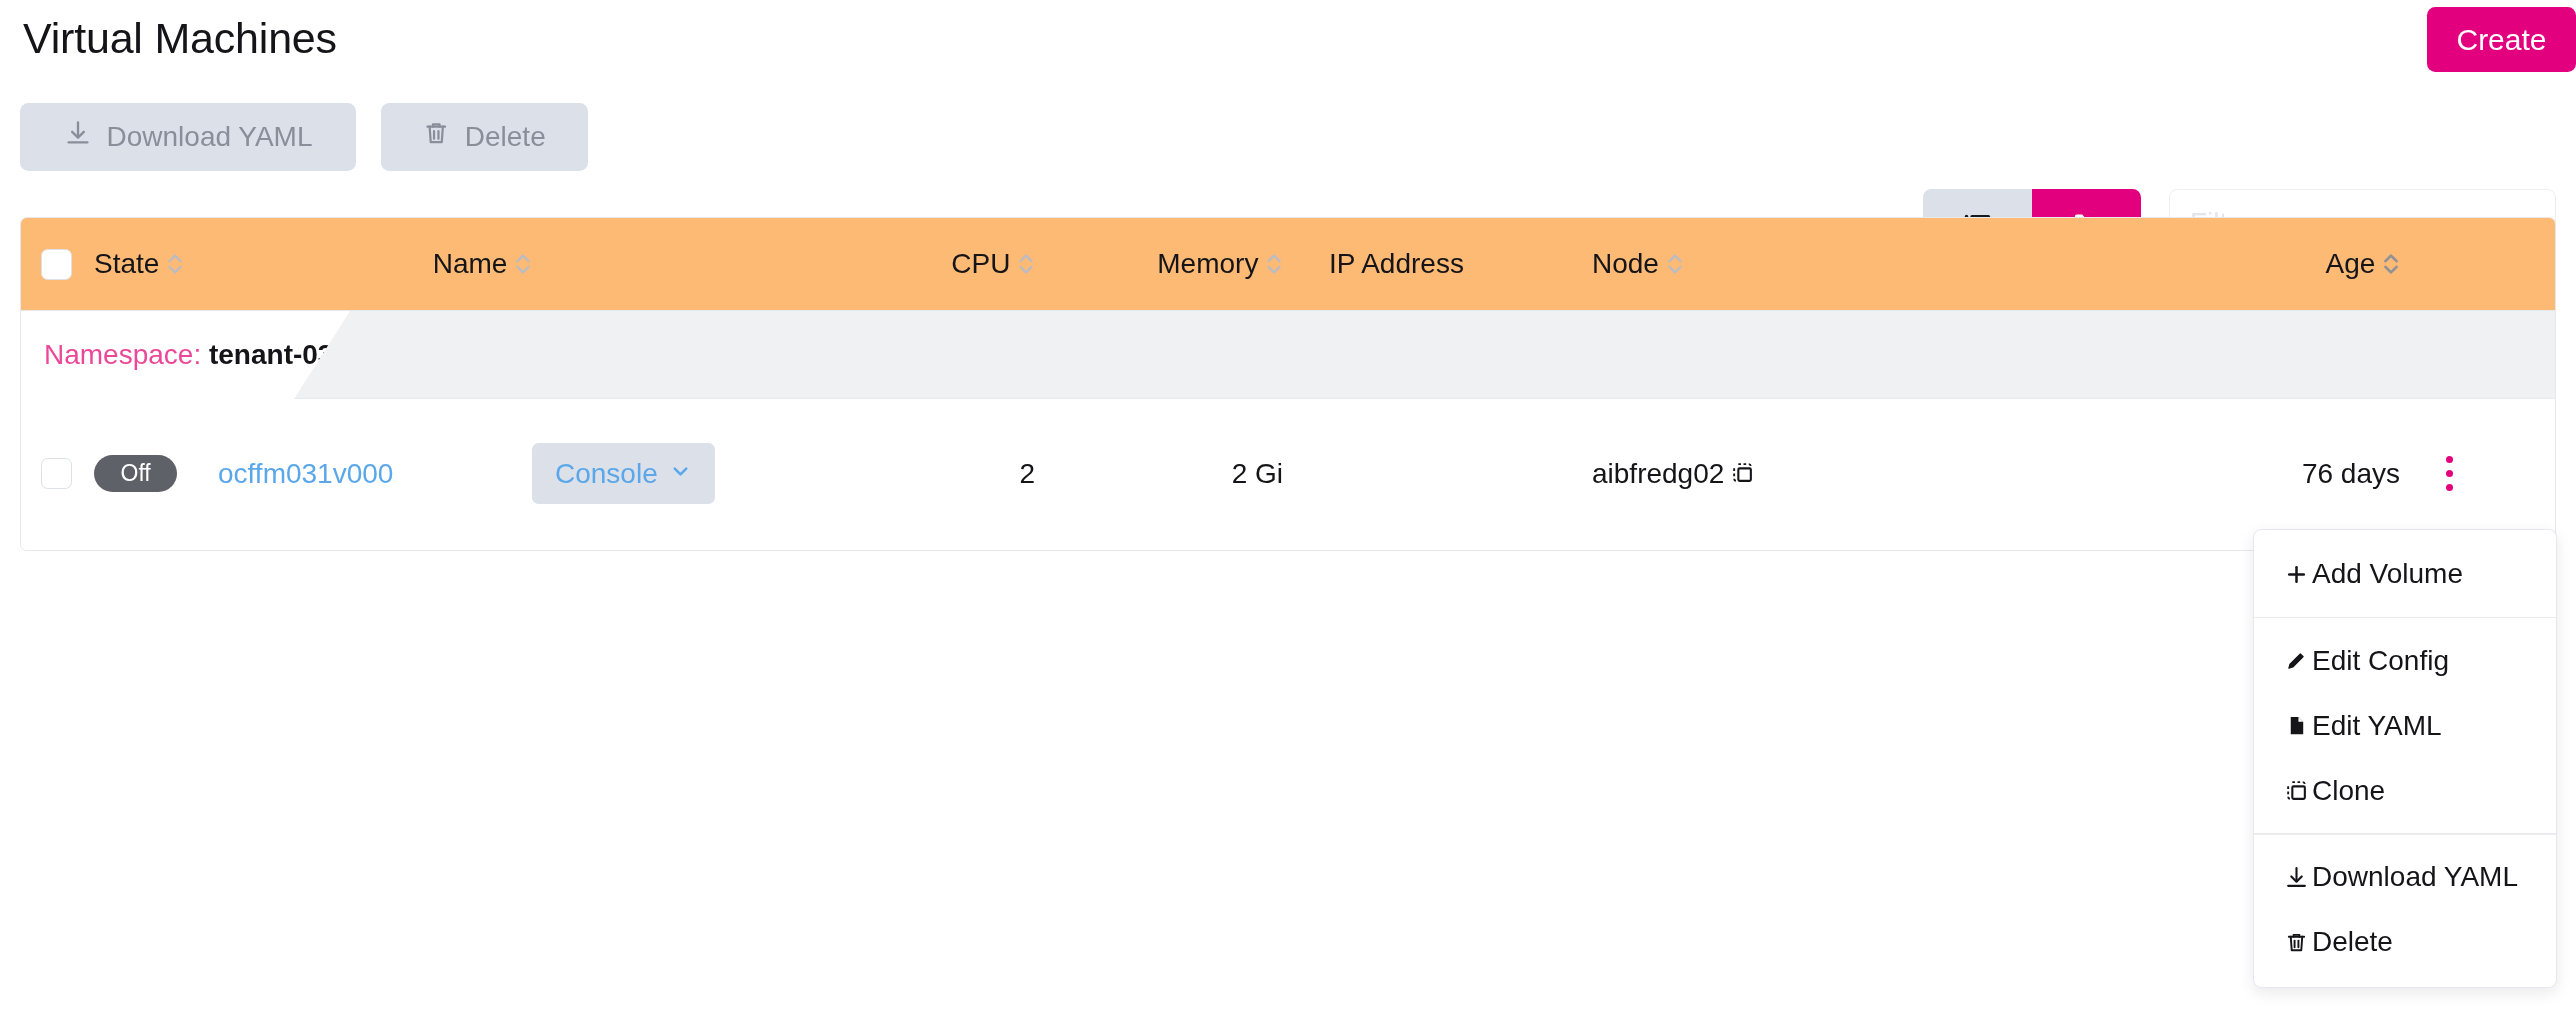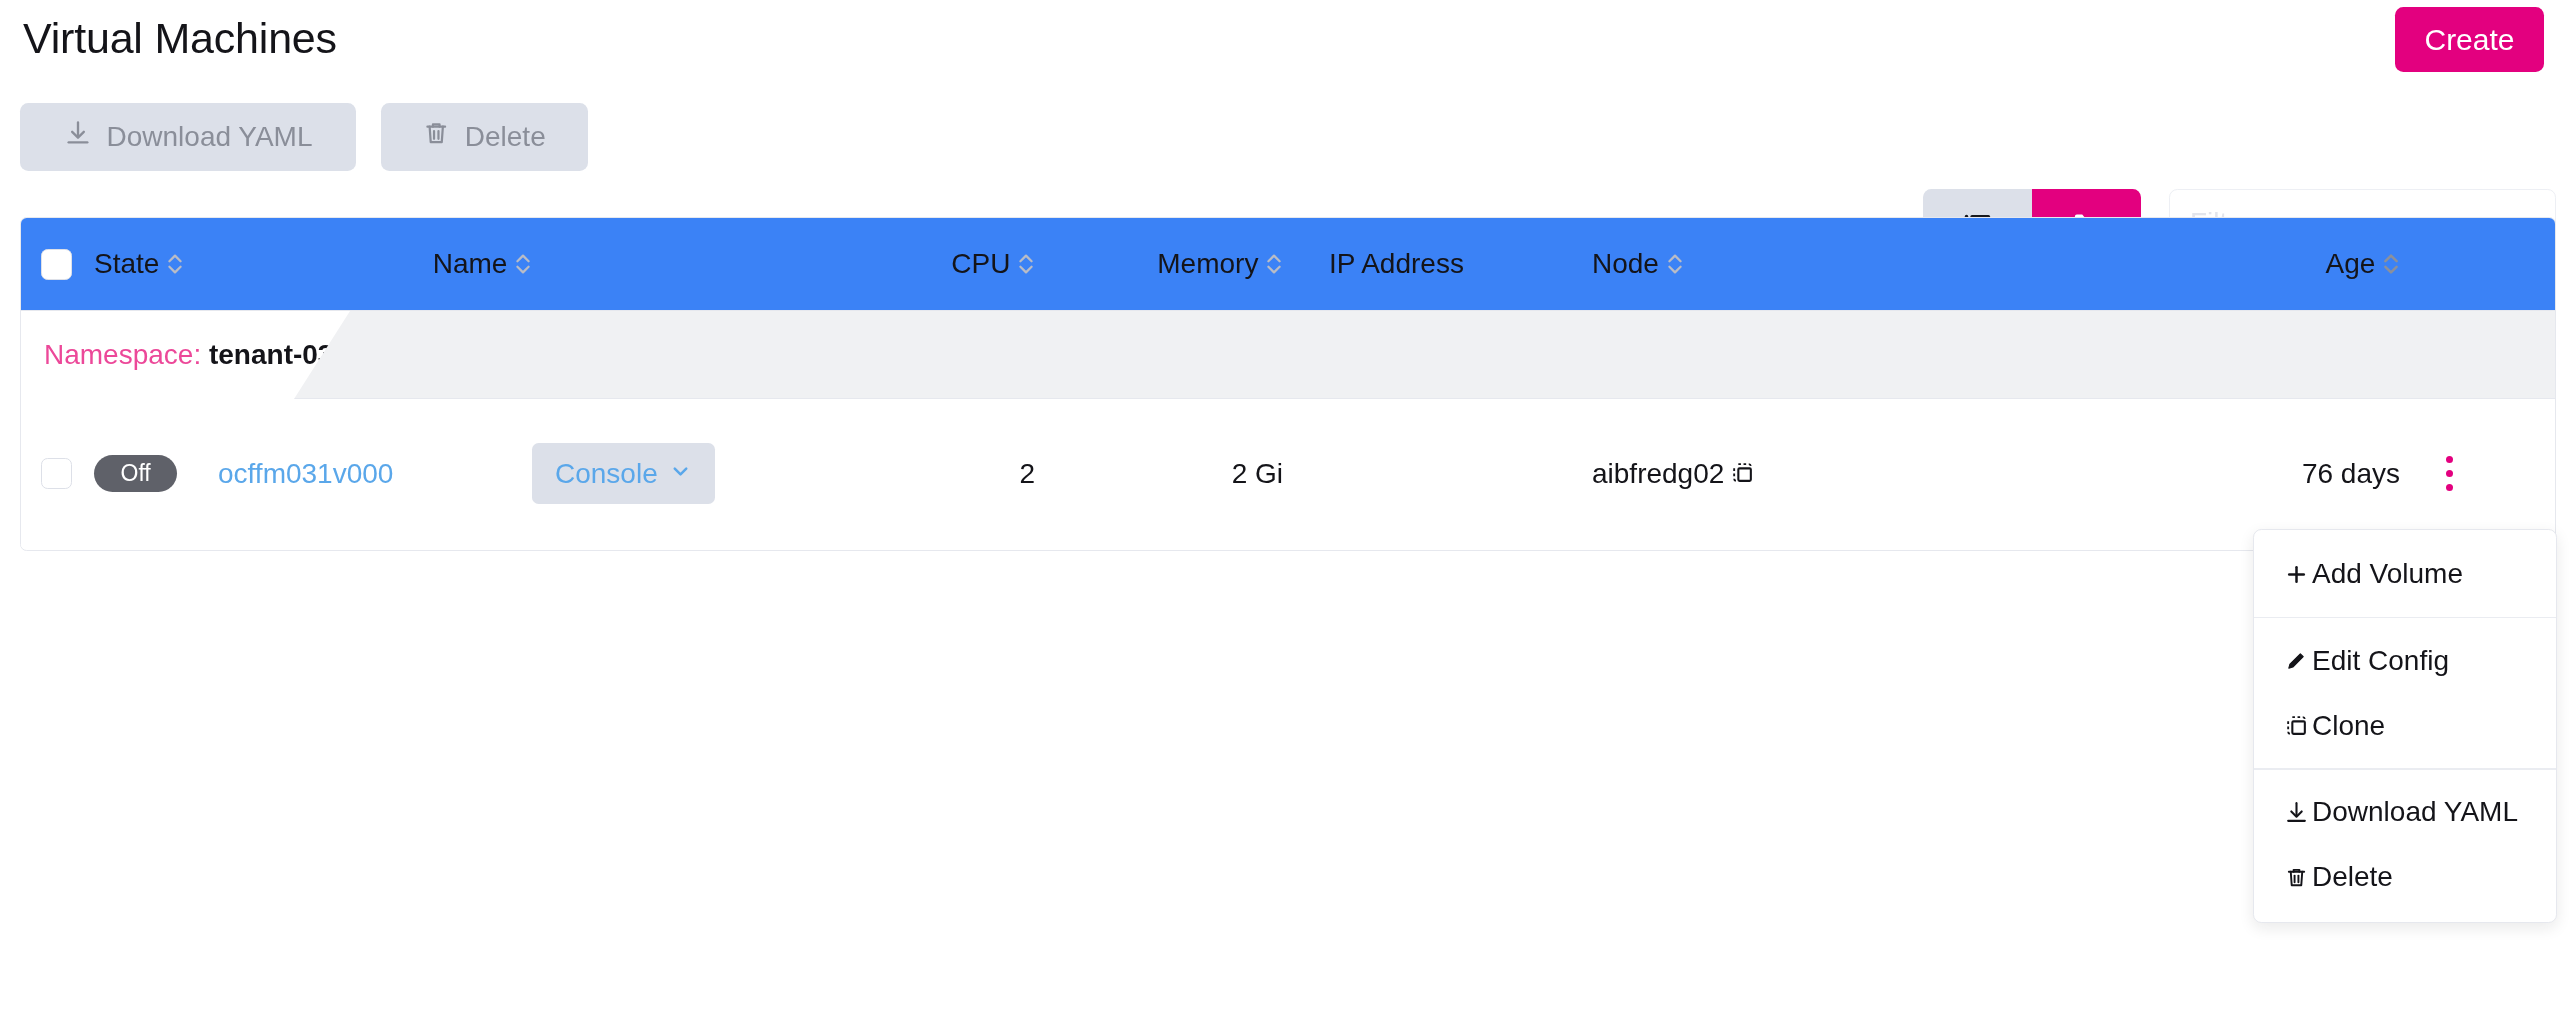--- a/index.html
+++ b/index.html
@@ -16,21 +16,21 @@
   
   .title-row {
     position: absolute; left: 0; top: 0; width: 2576px; height: 91px;
   }
   .page-title {
     position: absolute; left: 23px; top: 15px;
     font-size: 43px; font-weight: 400; letter-spacing: -0.2px;
     color: #141419; line-height: 1.1; white-space: nowrap;
   }
   .create-btn {
-    position: absolute; right: 32px; top: 6.6px;
+    position: absolute; right: 0; top: 6.6px;
     width: 149px; height: 65px;
     background: #E3007F; color: #ffffff;
     border: none; border-radius: 8.3px;
     font-size: 30px; font-family: "Liberation Sans", sans-serif;
     cursor: pointer; line-height: 65px; text-align: center;
     padding: 0;
   }
 
   
   .action-bar {
@@ -75,21 +75,21 @@
 
   
   .table-card {
     position: absolute; left: 20px; top: 217px;
     width: 2536px; height: 334px;
     border: 1.7px solid #E6E8EE; border-radius: 6.6px;
     background: #ffffff; overflow: hidden;
   }
   .thead {
     display: flex; align-items: center;
-    height: 93px; background: #3b82f6;
+    height: 93px; background: #fdba74;
     border-bottom: 1.7px solid #E6E8EE;
   }
   .th {
     font-size: 28px; color: #141419; font-weight: 400;
     display: flex; align-items: center; gap: 6.6px;
     white-space: nowrap; cursor: pointer;
   }
   .th.static { cursor: default; }
 
   
@@ -397,20 +397,29 @@
 
     <div class="ctx-item">
       <span class="ctx-ico">
         <svg width="23" height="23" viewBox="0 0 24 24" fill="#141419" stroke="#141419" stroke-width="1.2" stroke-linejoin="round">
           <path d="M4 20l1.2-4.2L16 5l3 3L8.2 18.8z"></path>
         </svg>
       </span>
       <span>Edit Config</span>
     </div>
 
+    <div class="ctx-item">
+      <span class="ctx-ico">
+        <svg width="23" height="23" viewBox="0 0 24 24" fill="#141419">
+          <path d="M6 3h8l5 5v13H6z"></path>
+          <path d="M14 3v5h5" fill="#ffffff"></path>
+        </svg>
+      </span>
+      <span>Edit YAML</span>
+    </div>
 
     <div class="ctx-item">
       <span class="ctx-ico">
         <svg width="25" height="25" viewBox="0 0 24 24" fill="none" stroke="#141419" stroke-width="1.8" stroke-linejoin="round">
           <path d="M8 4h10a2 2 0 0 1 2 2v2" stroke-dasharray="2.5 2.5"></path>
           <path d="M4 8v10a2 2 0 0 0 2 2h2" stroke-dasharray="2.5 2.5"></path>
           <rect x="8" y="8" width="12" height="12" rx="1.2" stroke-width="2"></rect>
         </svg>
       </span>
       <span>Clone</span>

